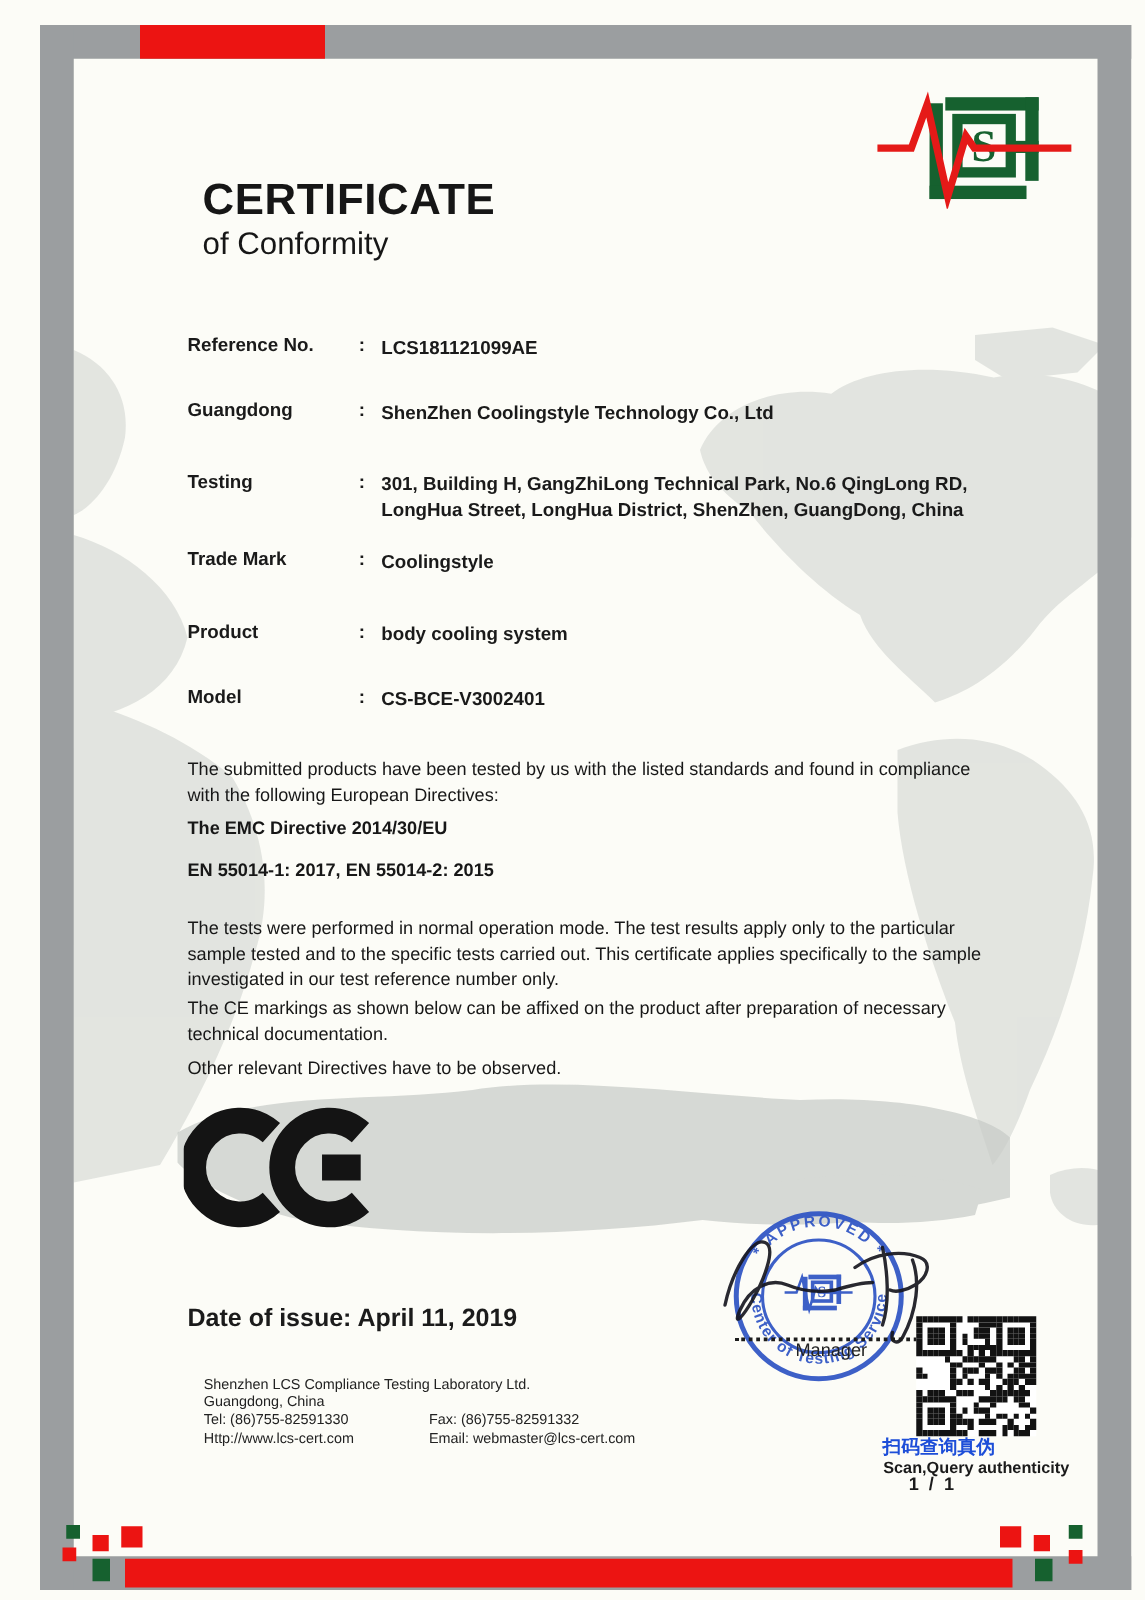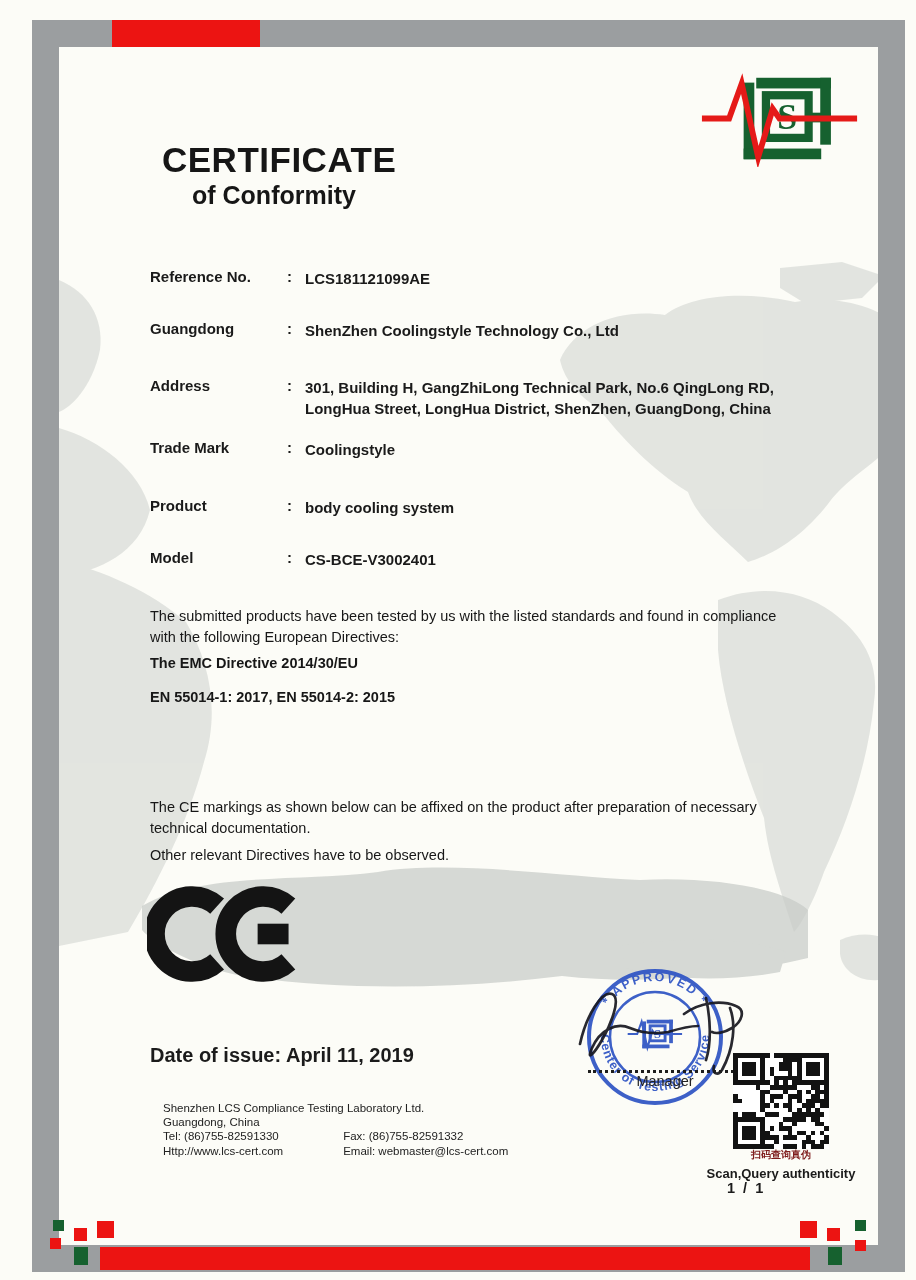--- a/index.html
+++ b/index.html
@@ -18,36 +18,36 @@
   .red-bottom-bar{position:absolute;left:100px;top:1247px;width:710px;height:23px;background:#ec1412;z-index:2;}
   .sq{position:absolute;z-index:2;}
   .sq.red{background:#ec1412;}
   .sq.green{background:#16612f;}
   
   .map{position:absolute;left:0;top:0;z-index:0;}
   
   .content{position:absolute;left:0;top:0;width:916px;height:1280px;z-index:3;padding-left:46px;}
   .logo-svg{position:absolute;left:700px;top:70px;width:160px;height:97px;}
   .title{position:absolute;left:162px;top:140px;font-size:35px;font-weight:bold;letter-spacing:.5px;color:#161616;}
-  .subtitle{position:absolute;left:162px;top:181px;font-size:25px;font-weight:bold;color:#161616;margin-left:30px;}
+  .subtitle{position:absolute;left:162px;top:181px;font-size:25px;font-weight:normal;color:#161616;}
   .field{position:absolute;left:150px;font-size:15px;font-weight:bold;color:#1a1a1a;}
   .flabel{position:absolute;left:0;top:0;width:135px;}
   .fcolon{position:absolute;left:137px;top:0;}
   .fvalue{position:absolute;left:155px;top:0;width:492px;line-height:21px;}
   .para{position:absolute;left:150px;width:648px;font-size:14.5px;line-height:20.5px;color:#171717;}
   .para.bold{font-weight:bold;}
   .ce-svg{position:absolute;left:147px;top:882px;width:150px;height:104px;}
   .issue-date{position:absolute;left:150px;top:1044px;font-size:20px;font-weight:bold;}
   .stamp-svg{position:absolute;left:575px;top:957px;width:160px;height:160px;opacity:.92;}
   .sig-svg{position:absolute;left:572px;top:982px;width:205px;height:100px;}
   .dotted-line{position:absolute;left:588px;top:1056px;width:152px;height:14px;border-bottom:3px dotted #1d1d1d;}
   .manager{position:absolute;left:600px;top:1073px;width:130px;text-align:center;font-size:14.5px;font-weight:500;color:#222;}
   .qr{position:absolute;left:733px;top:1053px;width:96px;height:96px;background:#fff;display:grid;grid-template-columns:repeat(21,1fr);grid-template-rows:repeat(21,1fr);}
   .qr .qm{background:#121212;}
-  .qr-zh{position:absolute;left:706px;top:1148px;width:150px;text-align:center;font-size:10px;font-weight:bold;color:#7f1d1d;}
+  .qr-zh{position:absolute;left:706px;top:1148px;width:150px;font-size:15px;font-weight:bold;color:#1d4ed8;}
   .qr-en{position:absolute;left:691px;top:1166px;width:180px;text-align:center;font-size:13px;font-weight:600;color:#1a1a1a;}
   .pagenum{position:absolute;left:692px;top:1180px;font-size:14.5px;font-weight:bold;letter-spacing:2px;margin-left:35px;}
   .footer{position:absolute;left:163px;top:1101px;font-size:11.5px;line-height:14.2px;color:#222;}
   .footer .row span{display:inline-block;}
   .footer .c1{width:177px;}
 </style>
 </head>
 <body>
 
 <div class="page">
@@ -109,21 +109,21 @@
       <span class="flabel">Reference No.</span>
       <span class="fcolon">:</span>
       <span class="fvalue">LCS181121099AE</span>
     </div>
     <div class="field" style="top:320px">
       <span class="flabel">Guangdong</span>
       <span class="fcolon">:</span>
       <span class="fvalue">ShenZhen Coolingstyle Technology Co., Ltd</span>
     </div>
     <div class="field" style="top:377px">
-      <span class="flabel">Address</span>
+      <span class="flabel">Testing</span>
       <span class="fcolon">:</span>
       <span class="fvalue">301, Building H, GangZhiLong Technical Park, No.6 QingLong RD, LongHua Street, LongHua District, ShenZhen, GuangDong, China</span>
     </div>
     <div class="field" style="top:439px">
       <span class="flabel">Trade Mark</span>
       <span class="fcolon">:</span>
       <span class="fvalue">Coolingstyle</span>
     </div>
     <div class="field" style="top:497px">
       <span class="flabel">Product</span>
@@ -132,20 +132,21 @@
     </div>
     <div class="field" style="top:549px">
       <span class="flabel">Model</span>
       <span class="fcolon">:</span>
       <span class="fvalue">CS-BCE-V3002401</span>
     </div>
 
     <div class="para" style="top:606px">The submitted products have been tested by us with the listed standards and found in compliance with the following European Directives:</div>
     <div class="para bold" style="top:653px">The EMC Directive 2014/30/EU</div>
     <div class="para bold" style="top:687px">EN 55014-1: 2017, EN 55014-2: 2015</div>
+    <div class="para" style="top:733px">The tests were performed in normal operation mode. The test results apply only to the particular sample tested and to the specific tests carried out. This certificate applies specifically to the sample investigated in our test reference number only.</div>
     <div class="para" style="top:845px">Other relevant Directives have to be observed.</div>
     <div class="para" style="top:797px">The CE markings as shown below can be affixed on the product after preparation of necessary technical documentation.</div>
 
     <svg class="ce-svg" viewBox="0 0 160 110">
       <g fill="none" stroke="#141414" stroke-width="22">
         <path d="M74.8,25.3 A40,40 0 1 0 74.8,84.7"></path>
         <path d="M150.8,25.3 A40,40 0 1 0 150.8,84.7"></path>
         <path d="M118,55 H151"></path>
       </g>
     </svg>

